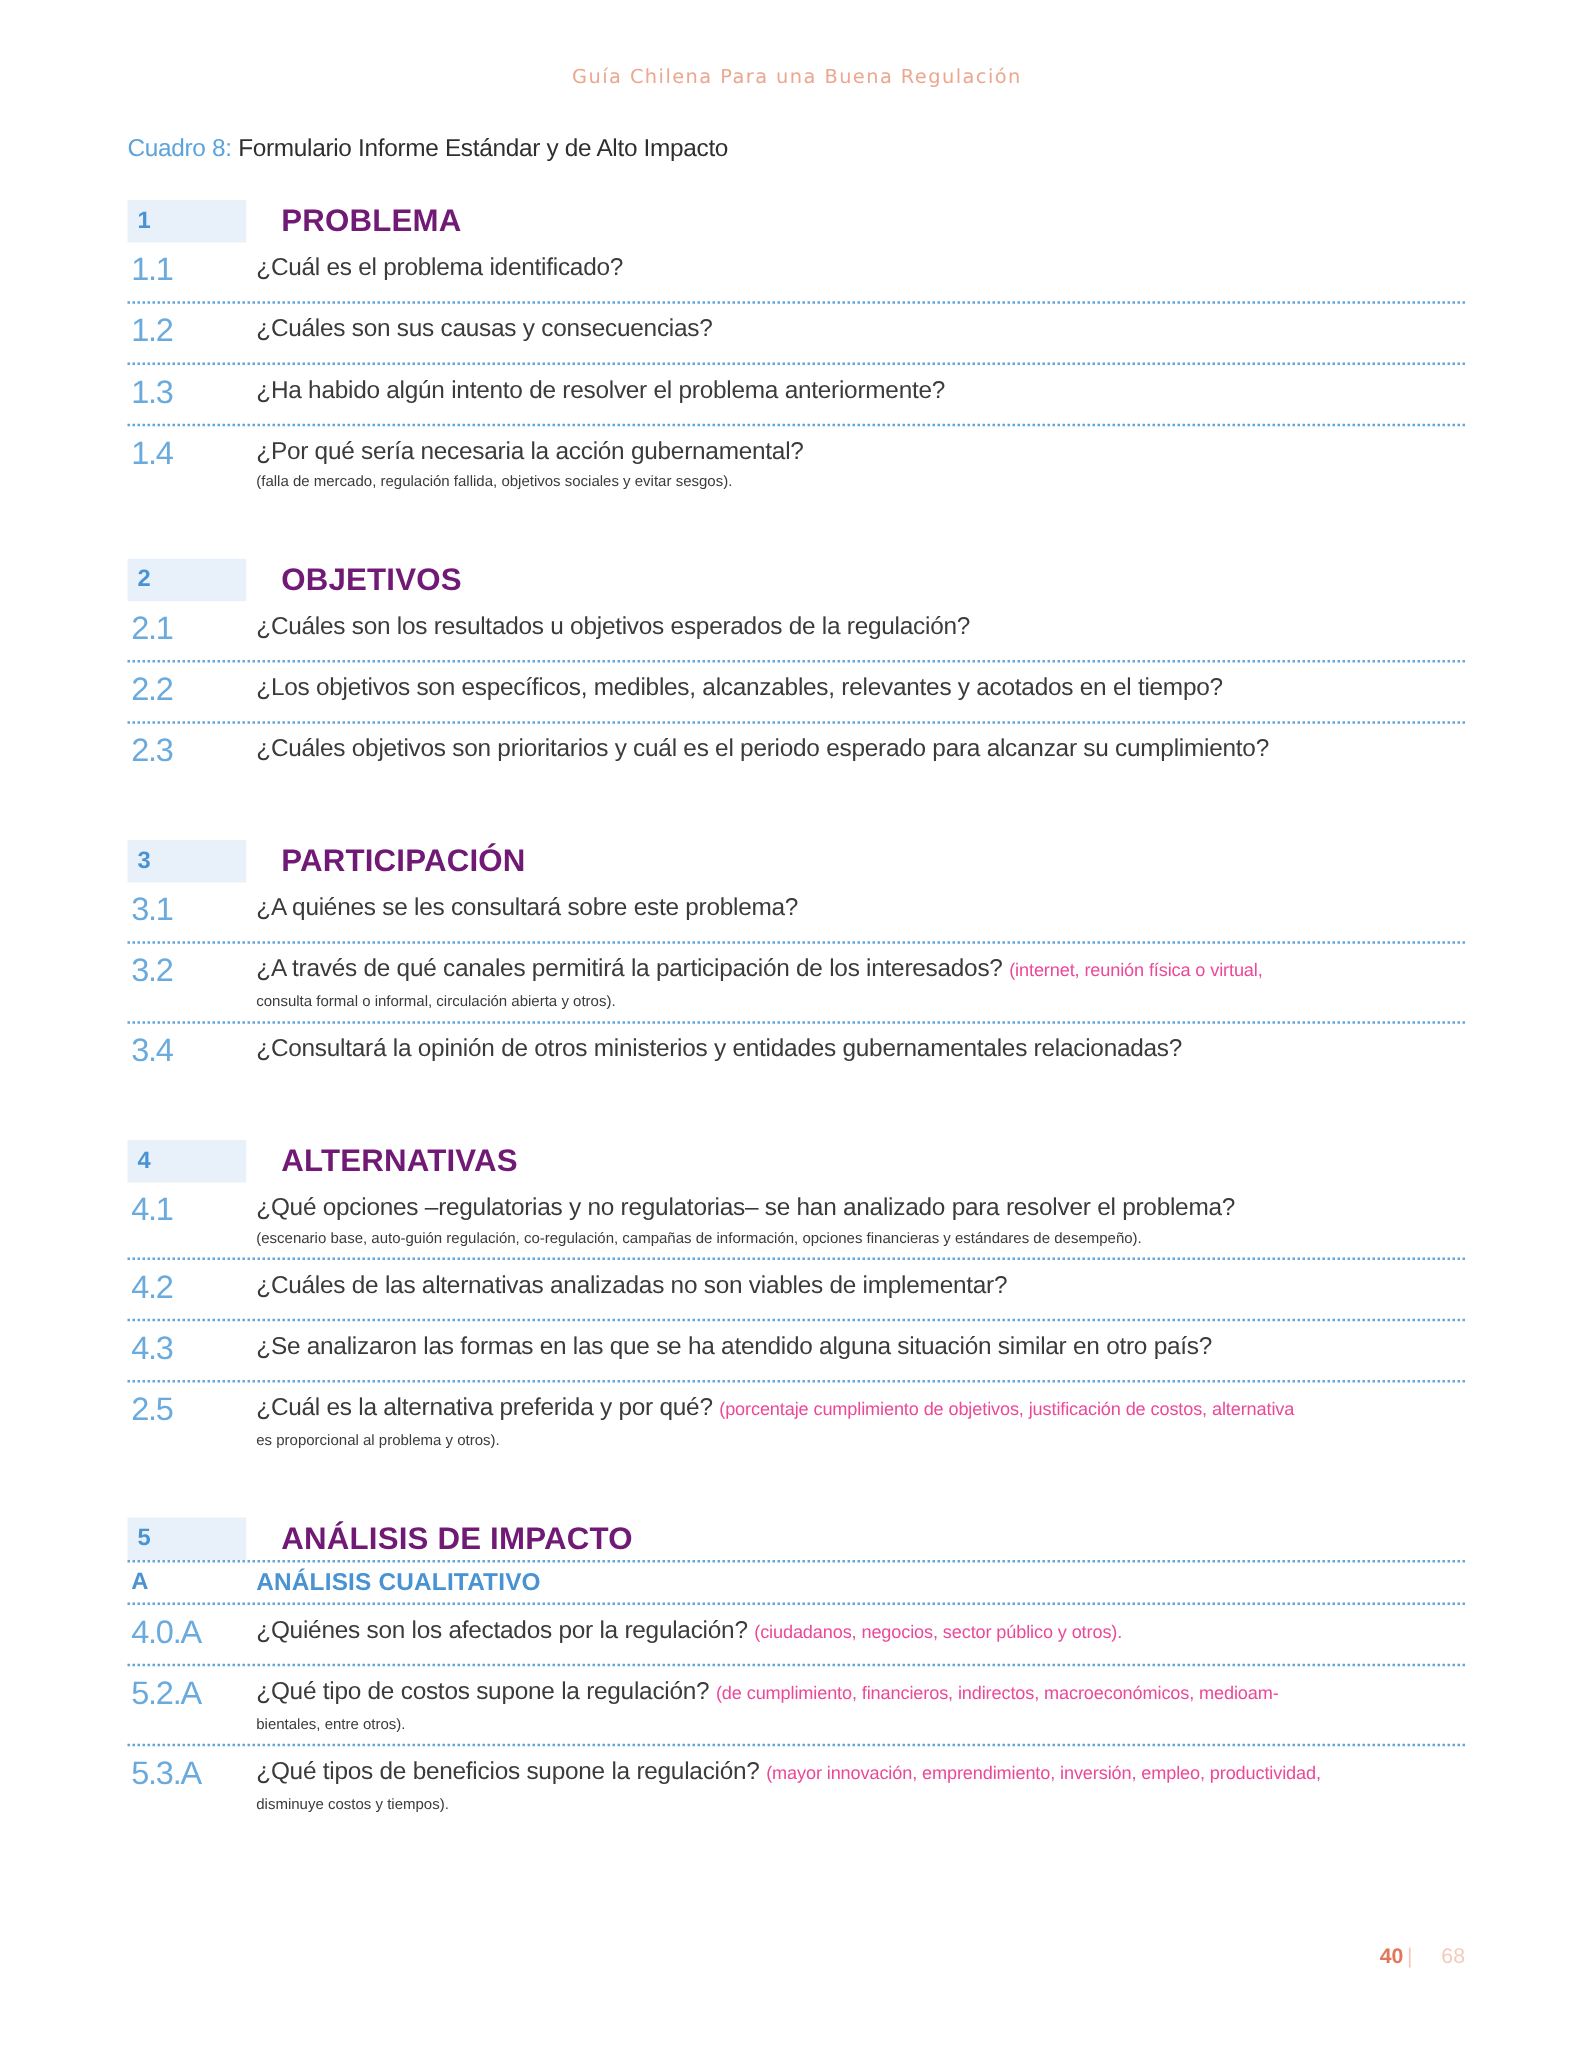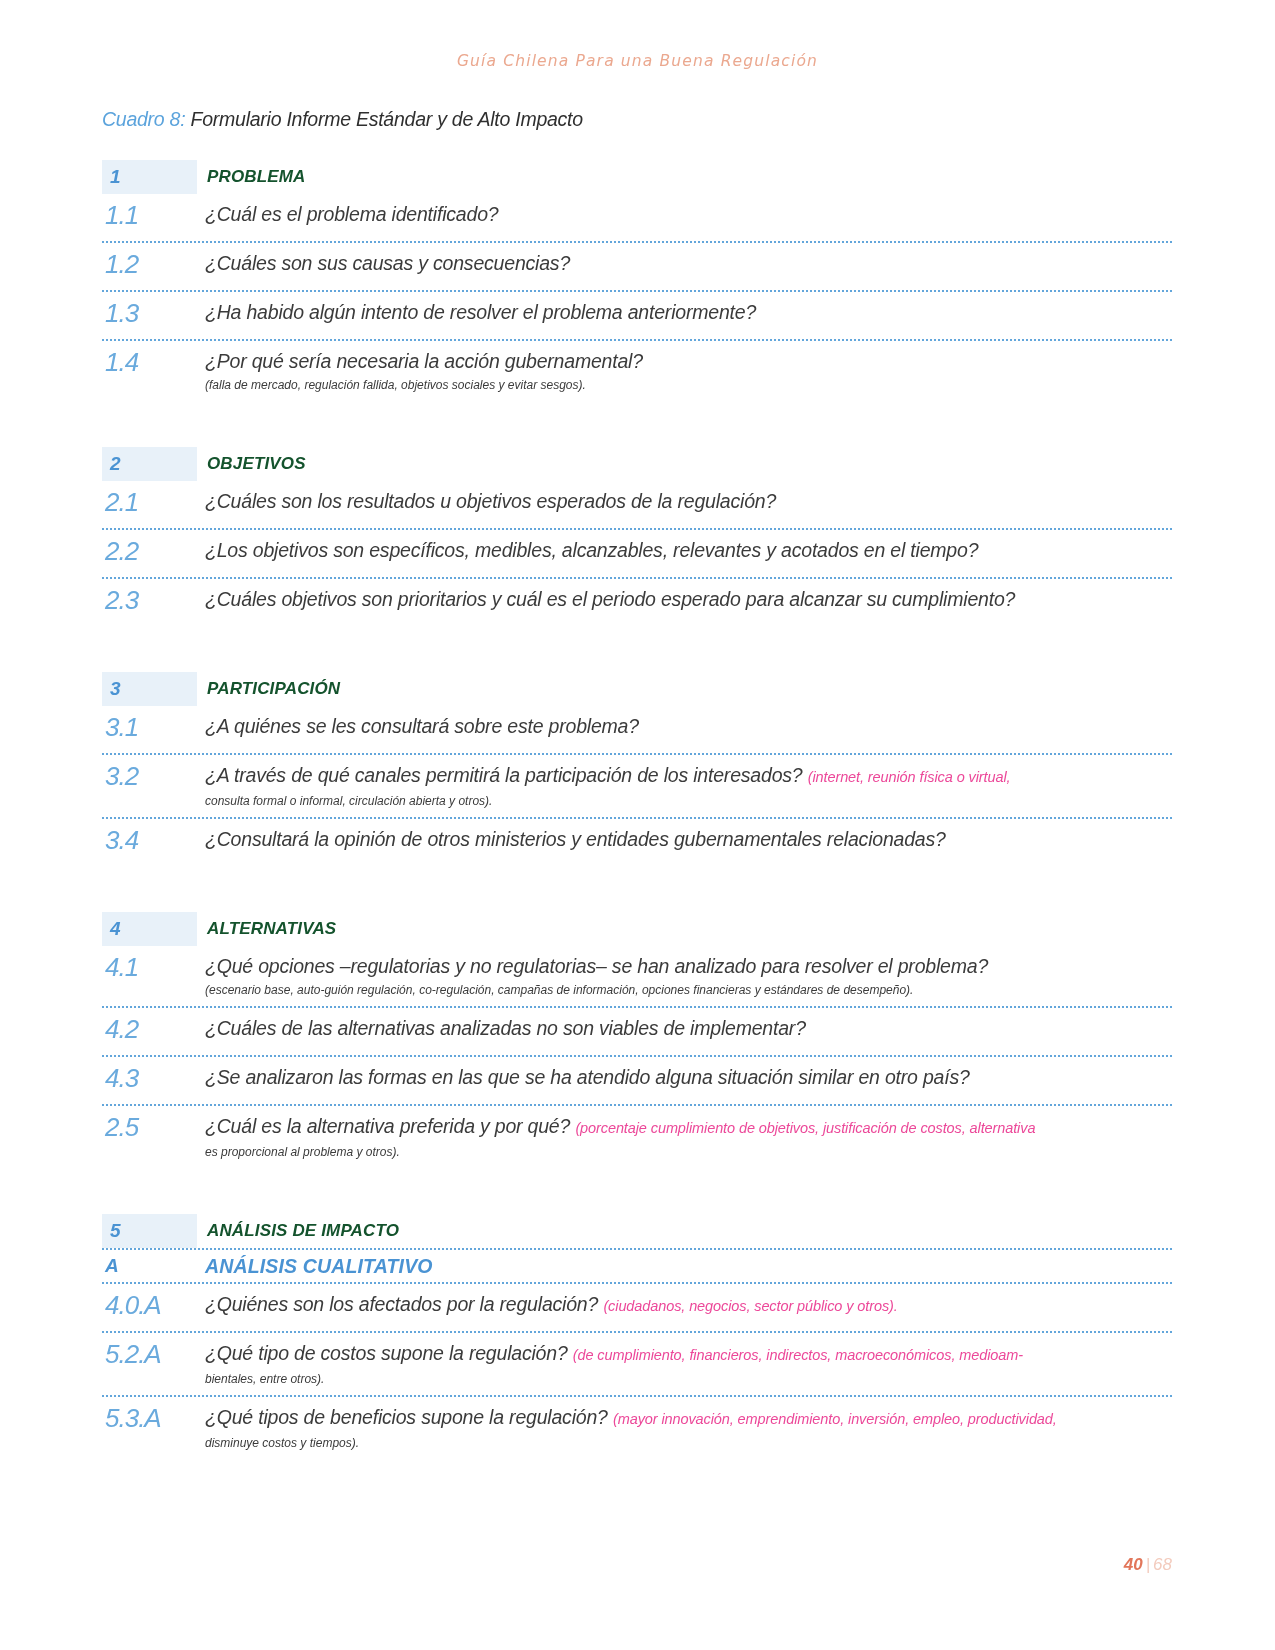--- a/index.html
+++ b/index.html
@@ -14,21 +14,20 @@
     color: #3f3f3f;
     position: relative;
     overflow: hidden;
   }
 
   .page {
     position: relative;
     width: 1275px;
     height: 1650px;
     box-sizing: border-box;
-    font-style: italic;
   }
 
   
   .running-header {
     position: absolute;
     top: 52px;
     left: 0;
     width: 1275px;
     text-align: center;
     font-size: 15.5px;
@@ -80,25 +79,25 @@
     padding-left: 8px;
     flex: 0 0 95px;
   }
   .sec-head .sec-num {
     color: #4a93d3;
     font-weight: bold;
     font-size: 19px;
     font-family: "Liberation Sans", sans-serif;
   }
   .sec-head .sec-title {
-    color: #14532d;
+    color: #701a75;
     font-weight: bold;
-    font-size: 17px;
+    font-size: 25px;
     letter-spacing: 0.15px;
-    padding-left: 10px;
+    padding-left: 28px;
     font-family: "Liberation Sans", sans-serif;
   }
 
   
   .qrow {
     display: flex;
     align-items: flex-start;
     border-top: 2px dotted #63a6db;
     padding-top: 7px;
     padding-bottom: 6px;
@@ -165,21 +164,21 @@
   
   .footer {
     position: absolute;
     right: 103px;
     bottom: 75px;
     font-size: 17px;
     font-family: "Liberation Sans", sans-serif;
   }
   .footer .pg-cur { color: #e2765a; font-weight: bold; }
   .footer .pg-sep { color: #f3cbbd; padding: 0 3px; }
-  .footer .pg-tot { color: #f3cbbd; }
+  .footer .pg-tot { color: #f3cbbd; margin-left: 20px; }
 </style>
 </head>
 <body>
 
 <div class="page">
 
   <div class="running-header">Guía Chilena Para una Buena Regulación</div>
 
   <div class="content">
 

